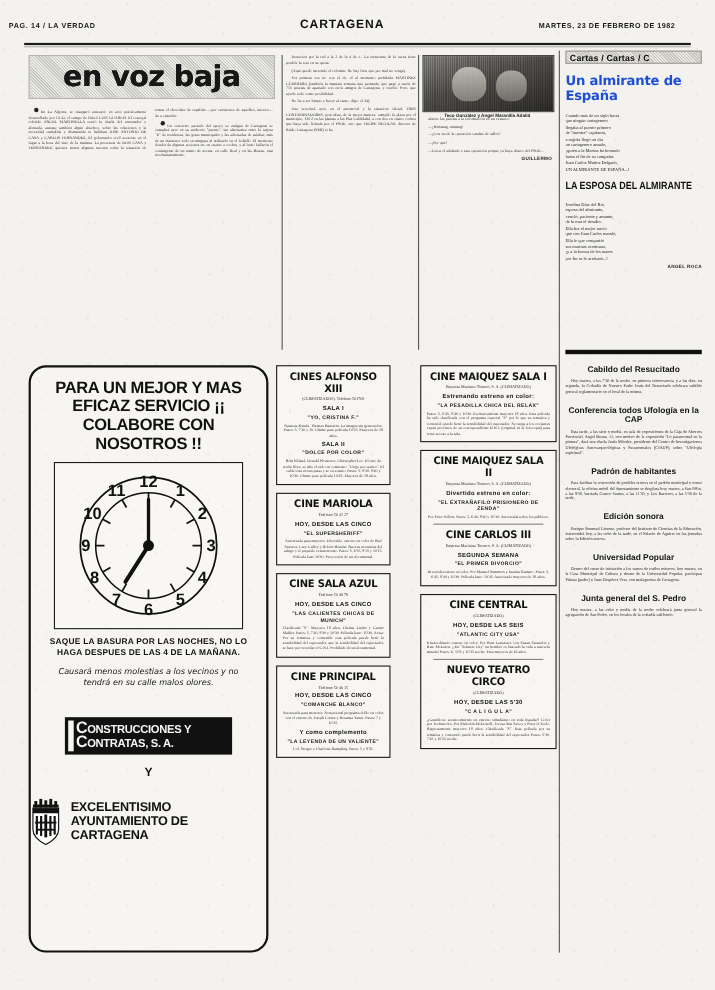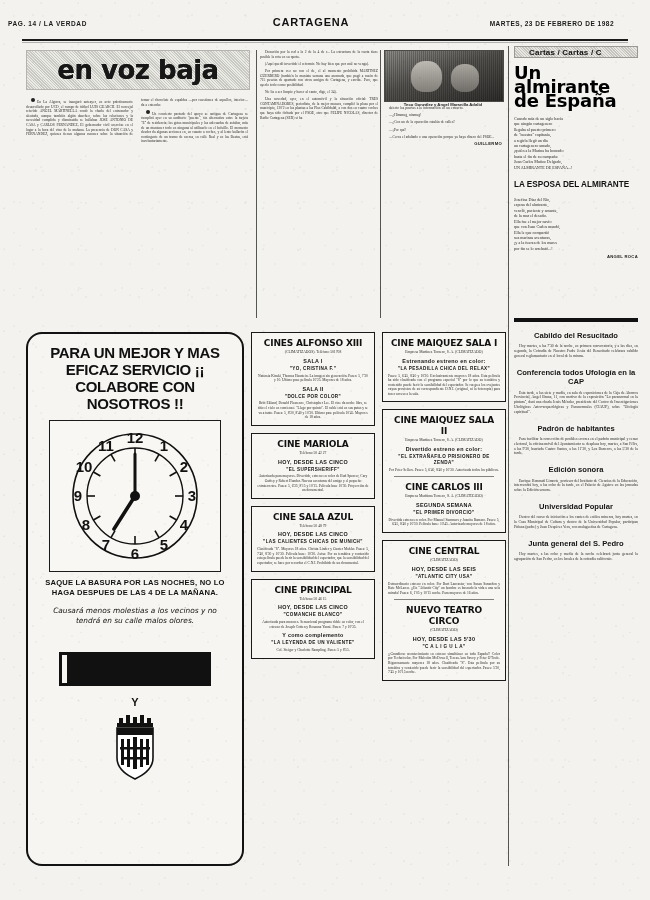--- a/index.html
+++ b/index.html
@@ -87,27 +87,27 @@
 
   
   .vrule{position:absolute;width:1px;background:#000;opacity:.65;}
 
   
   .cartas{position:absolute;left:506px;top:40px;width:124px;}
   .cartas-banner{
     width:124px;height:12px;
     background:repeating-linear-gradient(45deg,#c5c4bf 0 1px,#e9e7e2 1px 2px),#d8d6d1;
     border:1px solid #9b9994;
-    display:flex;align-items:center;padding-left:14px;box-sizing:border-box;
+    display:flex;align-items:center;padding-left:3px;box-sizing:border-box;
     font-family:"Liberation Sans",sans-serif;font-weight:bold;font-size:8px;
     letter-spacing:.2px;color:#101010;overflow:hidden;white-space:nowrap;
   }
   .cartas-head{
-    font-family:"DejaVu Sans",sans-serif;font-weight:bold;font-size:18px;
-    line-height:14px;color:#000000;margin-top:8px;letter-spacing:-.2px;
+    font-family:"DejaVu Sans",sans-serif;font-weight:bold;font-size:12px;
+    line-height:14px;color:#1d4ed8;margin-top:8px;letter-spacing:-.2px;
   }
   .poem{font-size:4.1px;line-height:5.4px;color:#262626;margin-top:8px;}
   .poem div{white-space:nowrap;overflow:hidden;text-overflow:clip;}
   .subhead-cond{
     font-family:"Liberation Sans",sans-serif;font-weight:bold;
     font-size:9.5px;line-height:11px;color:#111;margin-top:8px;
     transform:scaleX(.86);transform-origin:left center;white-space:nowrap;
   }
 
   
@@ -358,20 +358,28 @@
           <line x1="75" y1="70" x2="54" y2="103" stroke="#111" stroke-width="3.6" stroke-linecap="round"></line>
           <circle cx="75" cy="70" r="5" fill="#111"></circle>
         </svg>
       </div>
 
       <div class="ad-sub">SAQUE LA BASURA POR LAS NOCHES, NO LO HAGA DESPUES DE LAS 4 DE LA MAÑANA.</div>
       <div class="ad-italic">Causará menos molestias a los vecinos y no tendrá en su calle malos olores.</div>
 
       <div class="cclogo">
         <div class="bar"></div>
+        <div>
+          <div class="cc">
+            <span class="big">C</span><span>ONSTRUCCIONES Y</span>
+          </div>
+          <div class="cc">
+            <span class="big">C</span><span>ONTRATAS, S. A.</span>
+          </div>
+        </div>
       </div>
 
       <div class="ad-y">Y</div>
 
       <div class="ayto">
         <svg width="42" height="66" viewBox="0 0 42 66">
           <path d="M3 14 h36 v30 c0 12 -12 18 -18 21 C15 62 3 56 3 44 Z" fill="#fff" stroke="#111" stroke-width="1.6"></path>
           <path d="M3 14 h36 v7 h-36 Z" fill="#111"></path>
           <g fill="#111">
             <rect x="5" y="4" width="4" height="9"></rect>
@@ -384,24 +392,25 @@
           <g fill="#111">
             <rect x="7" y="25" width="3" height="26"></rect>
               <rect x="13" y="25" width="3" height="28"></rect>
             <rect x="19" y="23" width="4" height="32"></rect>
               <rect x="26" y="25" width="3" height="28"></rect>
             <rect x="32" y="25" width="3" height="26"></rect>
             <rect x="6" y="33" width="30" height="2.5"></rect>
               <rect x="8" y="43" width="26" height="2.5"></rect>
           </g>
         </svg>
-      </div>
-    </div>
-
-    <div class="cinecol" style="left:243px;top:326px;width:124px;">
+        <div class="txt">EXCELENTISIMO AYUNTAMIENTO DE CARTAGENA</div>
+      </div>
+    </div>
+
+    <div class="cinecol" style="left:243px;top:326px;width:104px;">
 
       <div class="cinebox">
         <div class="cine-name">CINES ALFONSO XIII</div>
         <div class="cine-sub blurtext">(CLIMATIZADOS). Teléfono 501708</div>
         <div class="cine-sala">SALA I</div>
         <div class="cine-film">"YO, CRISTINA F."</div>
         <div class="cine-body blurtext">Natassia Kinski, Thomas Haustein. La imagen sin generación. Pases: 5, 7'30 y 10. Ultimo pase película 10'25. Mayores de 18 años.</div>
         <div class="cine-sala">SALA II</div>
         <div class="cine-film">"DOLCE POR COLOR"</div>
         <div class="cine-body blurtext">Britt Ekland, Donald Pleasence, Christopher Lee. El cine da noche libre, se tiño el cielo en comienzo. "Llego por quinto". El cable está en sus putas y se va a tanto. Pases: 5, 8'30, 8'40 y 10'30. Ultimo pase película 10'45. Mayores de 18 años.</div>

